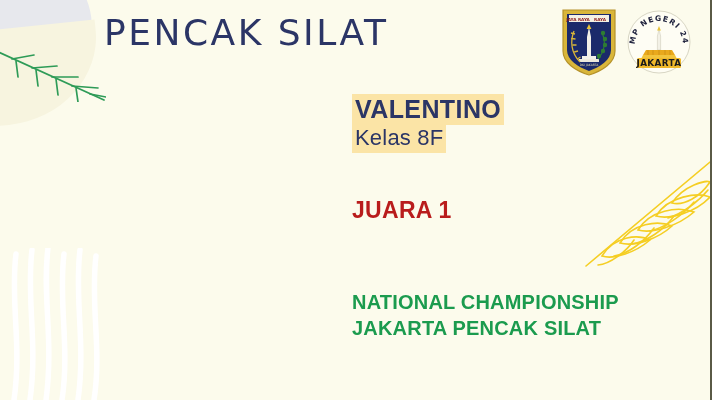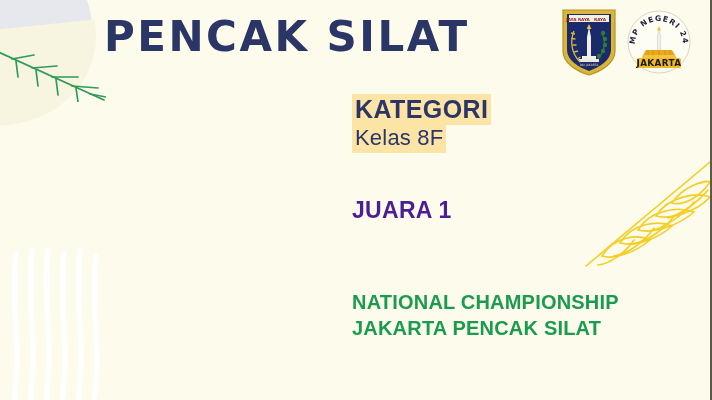--- a/index.html
+++ b/index.html
@@ -51,24 +51,24 @@
     right: 18px; top: 7px;
     display: flex; align-items: center; gap: 8px;
   }
   .logo-jakarta { width: 58px; height: 70px; display:block; }
   .logo-school  { width: 66px; height: 66px; display:block; }
 
   
   #title {
     position: absolute;
     left: 104px; top: 12px;
-    font-size: 42px;
+    font-size: 36px;
     letter-spacing: 2.5px;
     color: #2B3566;
-    font-weight: 700;
+    font-weight: 400;
     font-family: "DejaVu Sans", sans-serif;
     white-space: nowrap;
   }
 
   #block-name {
     position: absolute;
     left: 352px; top: 94px;
     line-height: 1.12;
   }
   .hl {
@@ -77,21 +77,21 @@
     color: #2B3566;
     font-weight: 700;
     padding: 1px 3px 2px 3px;
   }
   .name-1 { font-size: 25px; letter-spacing: 0.4px; }
   .name-2 { font-size: 22px; letter-spacing: 0.2px; font-weight: 400; }
 
   #block-award {
     position: absolute;
     left: 352px; top: 196px;
-    color: #4c1d95;
+    color: #b91c1c;
     font-weight: 700;
     font-size: 23px;
     line-height: 1.24;
     letter-spacing: 0.3px;
   }
 
   #block-event {
     position: absolute;
     left: 352px; top: 290px;
     color: #1B9B4E;
@@ -195,21 +195,21 @@
       </g>
       <rect x="11" y="49" width="44" height="10" rx="1.5" fill="#F0B92B"></rect>
       <text x="33" y="57" font-family="'DejaVu Sans',sans-serif" font-size="8.8" fill="#1A1A1A" font-weight="bold" text-anchor="middle" letter-spacing="0.4">JAKARTA</text>
     </svg>
 
   </div>
 
   <div id="title">PENCAK SILAT</div>
 
   <div id="block-name">
-    <div><span class="hl name-1">KATEGORI</span></div>
+    <div><span class="hl name-1">VALENTINO</span></div>
     <div><span class="hl name-2">Kelas 8F</span></div>
   </div>
 
   <div id="block-award">
     <div>JUARA 1</div>
   </div>
 
   <div id="block-event">
     <div>NATIONAL CHAMPIONSHIP</div>
     <div>JAKARTA PENCAK SILAT</div>

